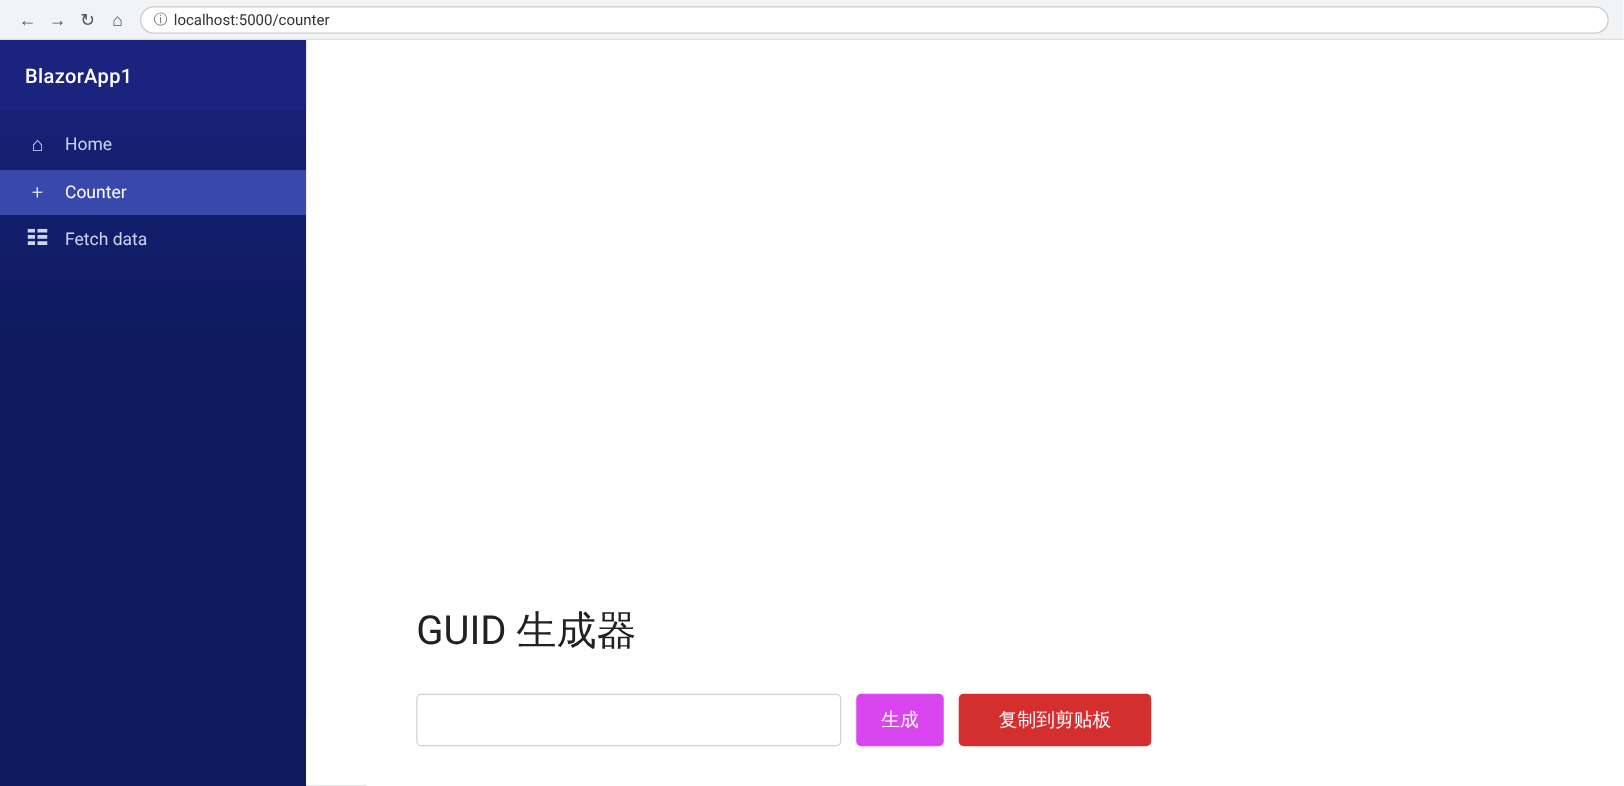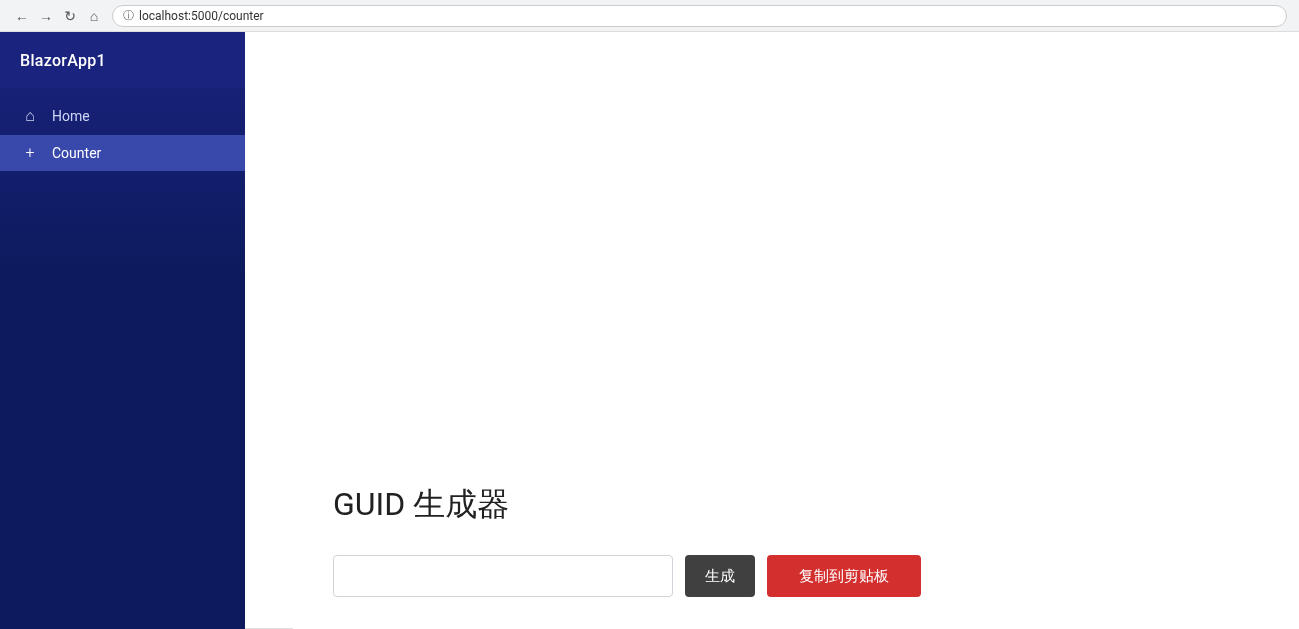--- a/index.html
+++ b/index.html
@@ -168,21 +168,21 @@
       border-radius: 4px;
       padding: 0 12px;
       font-size: 14px;
       color: #333;
       outline: none;
     }
 
     .btn-generate {
       height: 42px;
       padding: 0 20px;
-      background: #404040;
+      background: #d946ef;
       color: #fff;
       border: none;
       border-radius: 4px;
       font-size: 15px;
       cursor: pointer;
       font-weight: 500;
     }
 
     .btn-copy {
       height: 42px;
@@ -229,20 +229,33 @@
       <a class="nav-item">
         <span class="nav-icon">⌂</span>
         <span>Home</span>
       </a>
 
       <a class="nav-item active">
         <span class="nav-icon icon-plus">+</span>
         <span>Counter</span>
       </a>
 
+      <a class="nav-item">
+        <span class="nav-icon">
+          <svg width="16" height="14" viewBox="0 0 16 14" fill="currentColor">
+            <rect x="0" y="0" width="6" height="3"></rect>
+            <rect x="8" y="0" width="8" height="3"></rect>
+            <rect x="0" y="5" width="6" height="3"></rect>
+            <rect x="8" y="5" width="8" height="3"></rect>
+            <rect x="0" y="10" width="6" height="3"></rect>
+            <rect x="8" y="10" width="8" height="3"></rect>
+          </svg>
+        </span>
+        <span>Fetch data</span>
+      </a>
 
     </nav>
   </aside>
 
   <main class="main-content">
     <div class="topbar"></div>
 
     <div class="page-body">
       <h1 class="page-title">GUID 生成器</h1>
 

